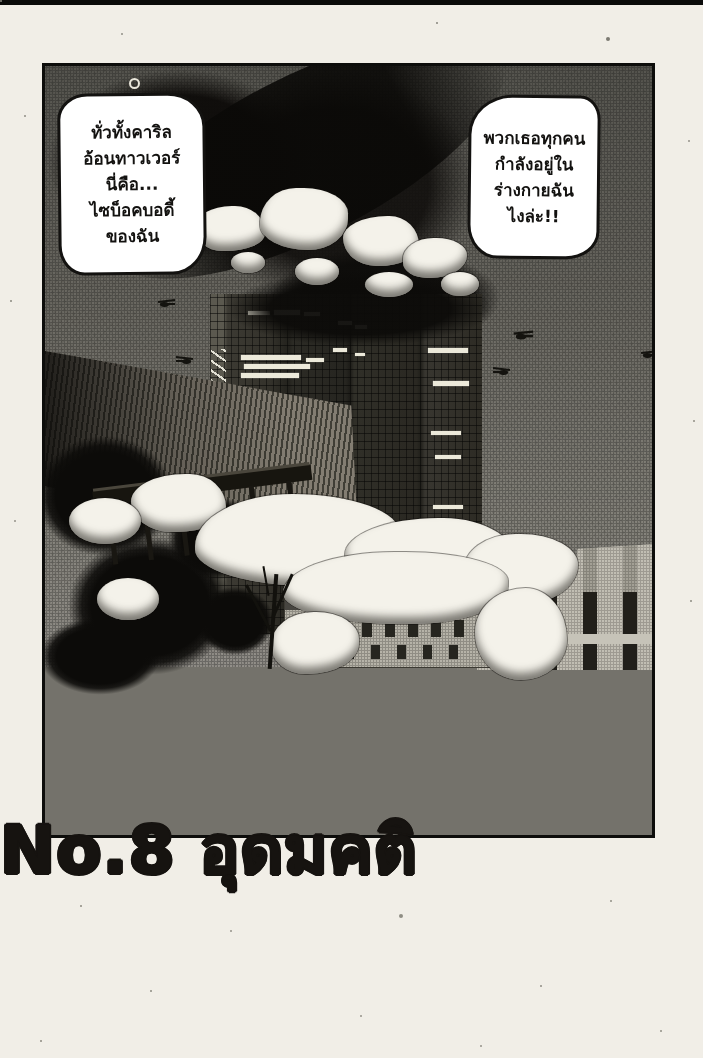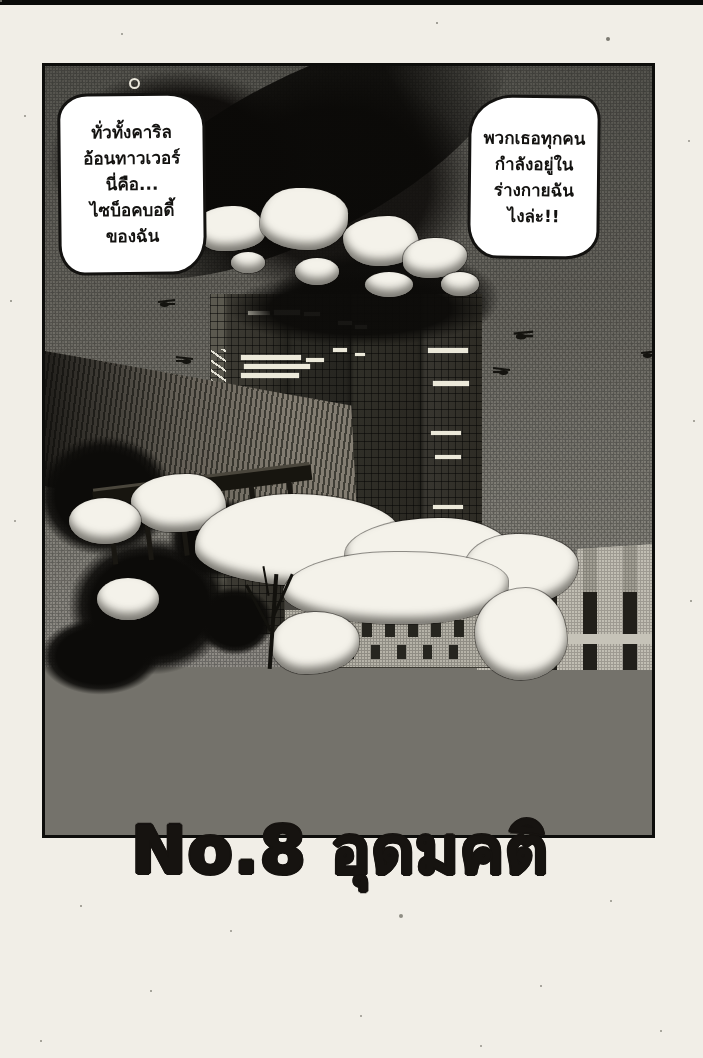--- a/index.html
+++ b/index.html
@@ -87,21 +87,21 @@
     100px 88px 0 1px #11100d,40px 95px 0 #11100d,205px 78px 0 1px #11100d,230px 50px 0 #11100d;}
   
   .bubble{background:#fff;border:3px solid #131210;color:#131210;
     text-align:center;font-weight:bold;font-size:17px;line-height:26px;
     display:flex;flex-direction:column;justify-content:center;box-sizing:border-box;}
   .bubble-left{left:13px;top:27px;width:148px;height:182px;
     border-radius:30px 38px 34px 26px/26px 34px 38px 30px;transform:rotate(-.6deg);}
   .bubble-right{left:423px;top:29px;width:132px;height:164px;
     border-radius:44px 20px 34px 30px/40px 24px 28px 34px;transform:rotate(.6deg);}
   
-  .title{left:0;top:797px;width:680px;text-align:center;color:#161310;
+  .title{left:0;top:797px;width:680px;color:#161310;
     font-size:66px;font-weight:bold;letter-spacing:1px;
     text-shadow:2px 0 currentColor,-2px 0 currentColor,0 2px currentColor,0 -2px currentColor,
       1.4px 1.4px currentColor,-1.4px -1.4px currentColor,1.4px -1.4px currentColor,-1.4px 1.4px currentColor;}
 </style>
 </head>
 <body>
 
 <div class="abs top-bar"></div>
 <div class="abs specks"></div>
 

